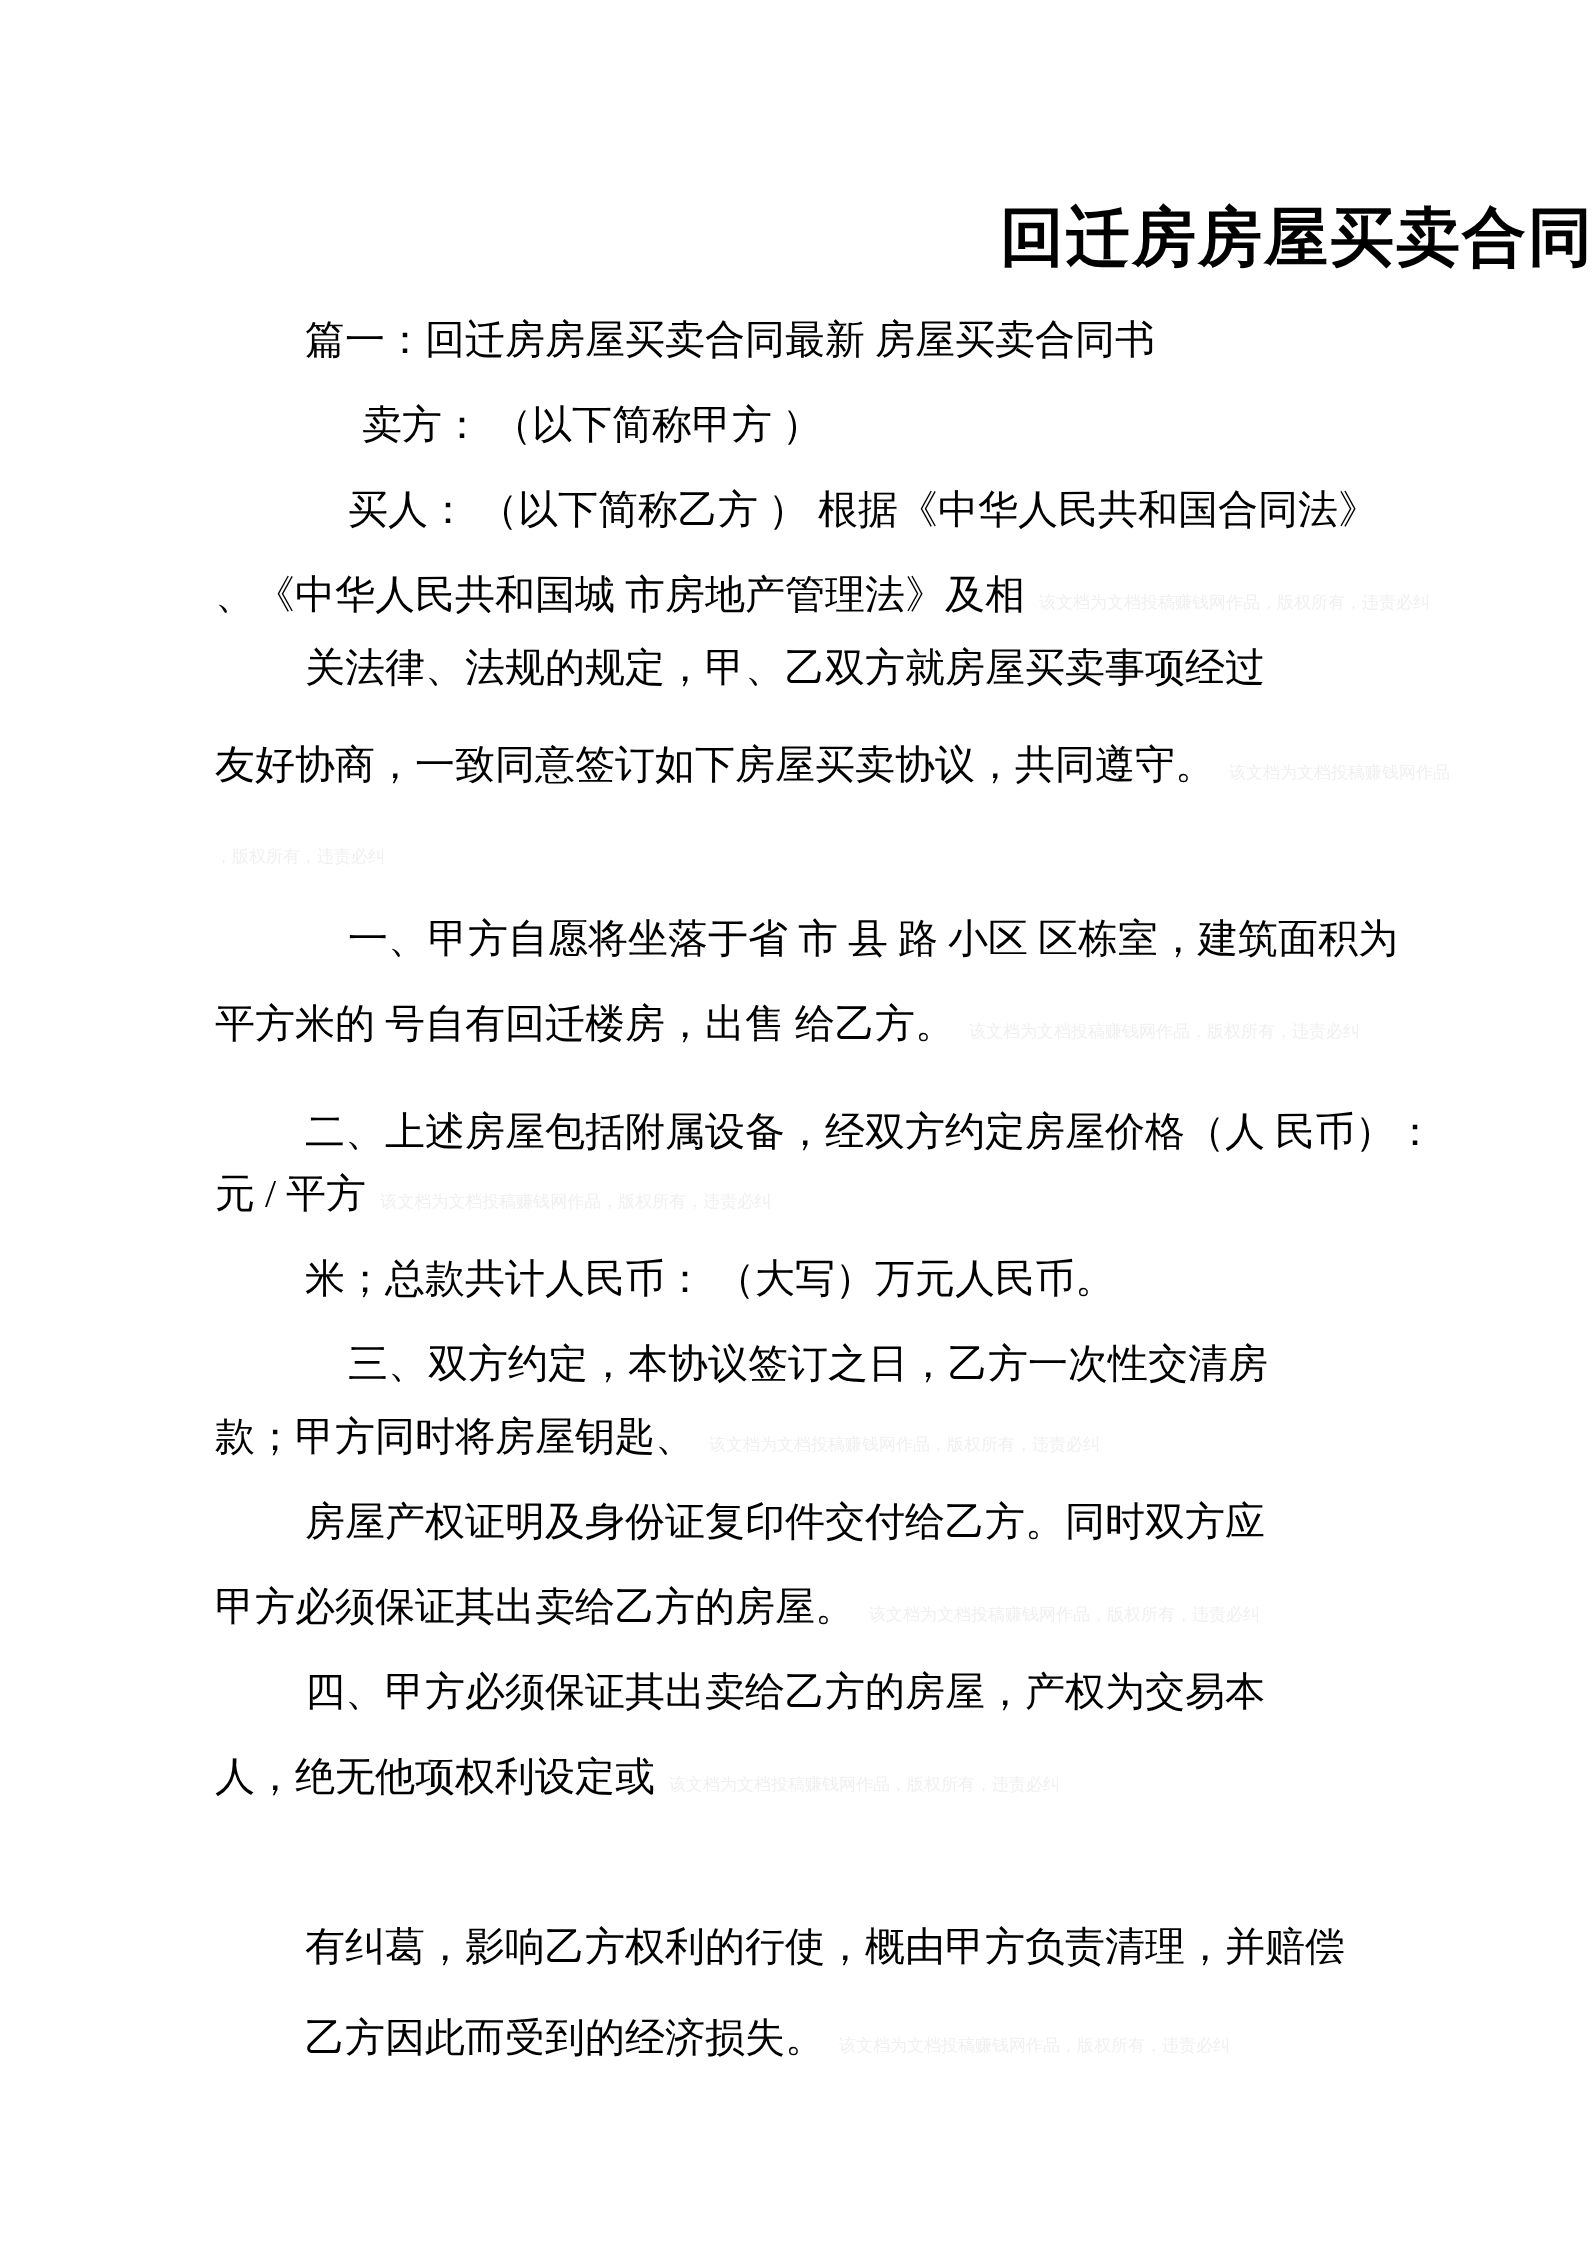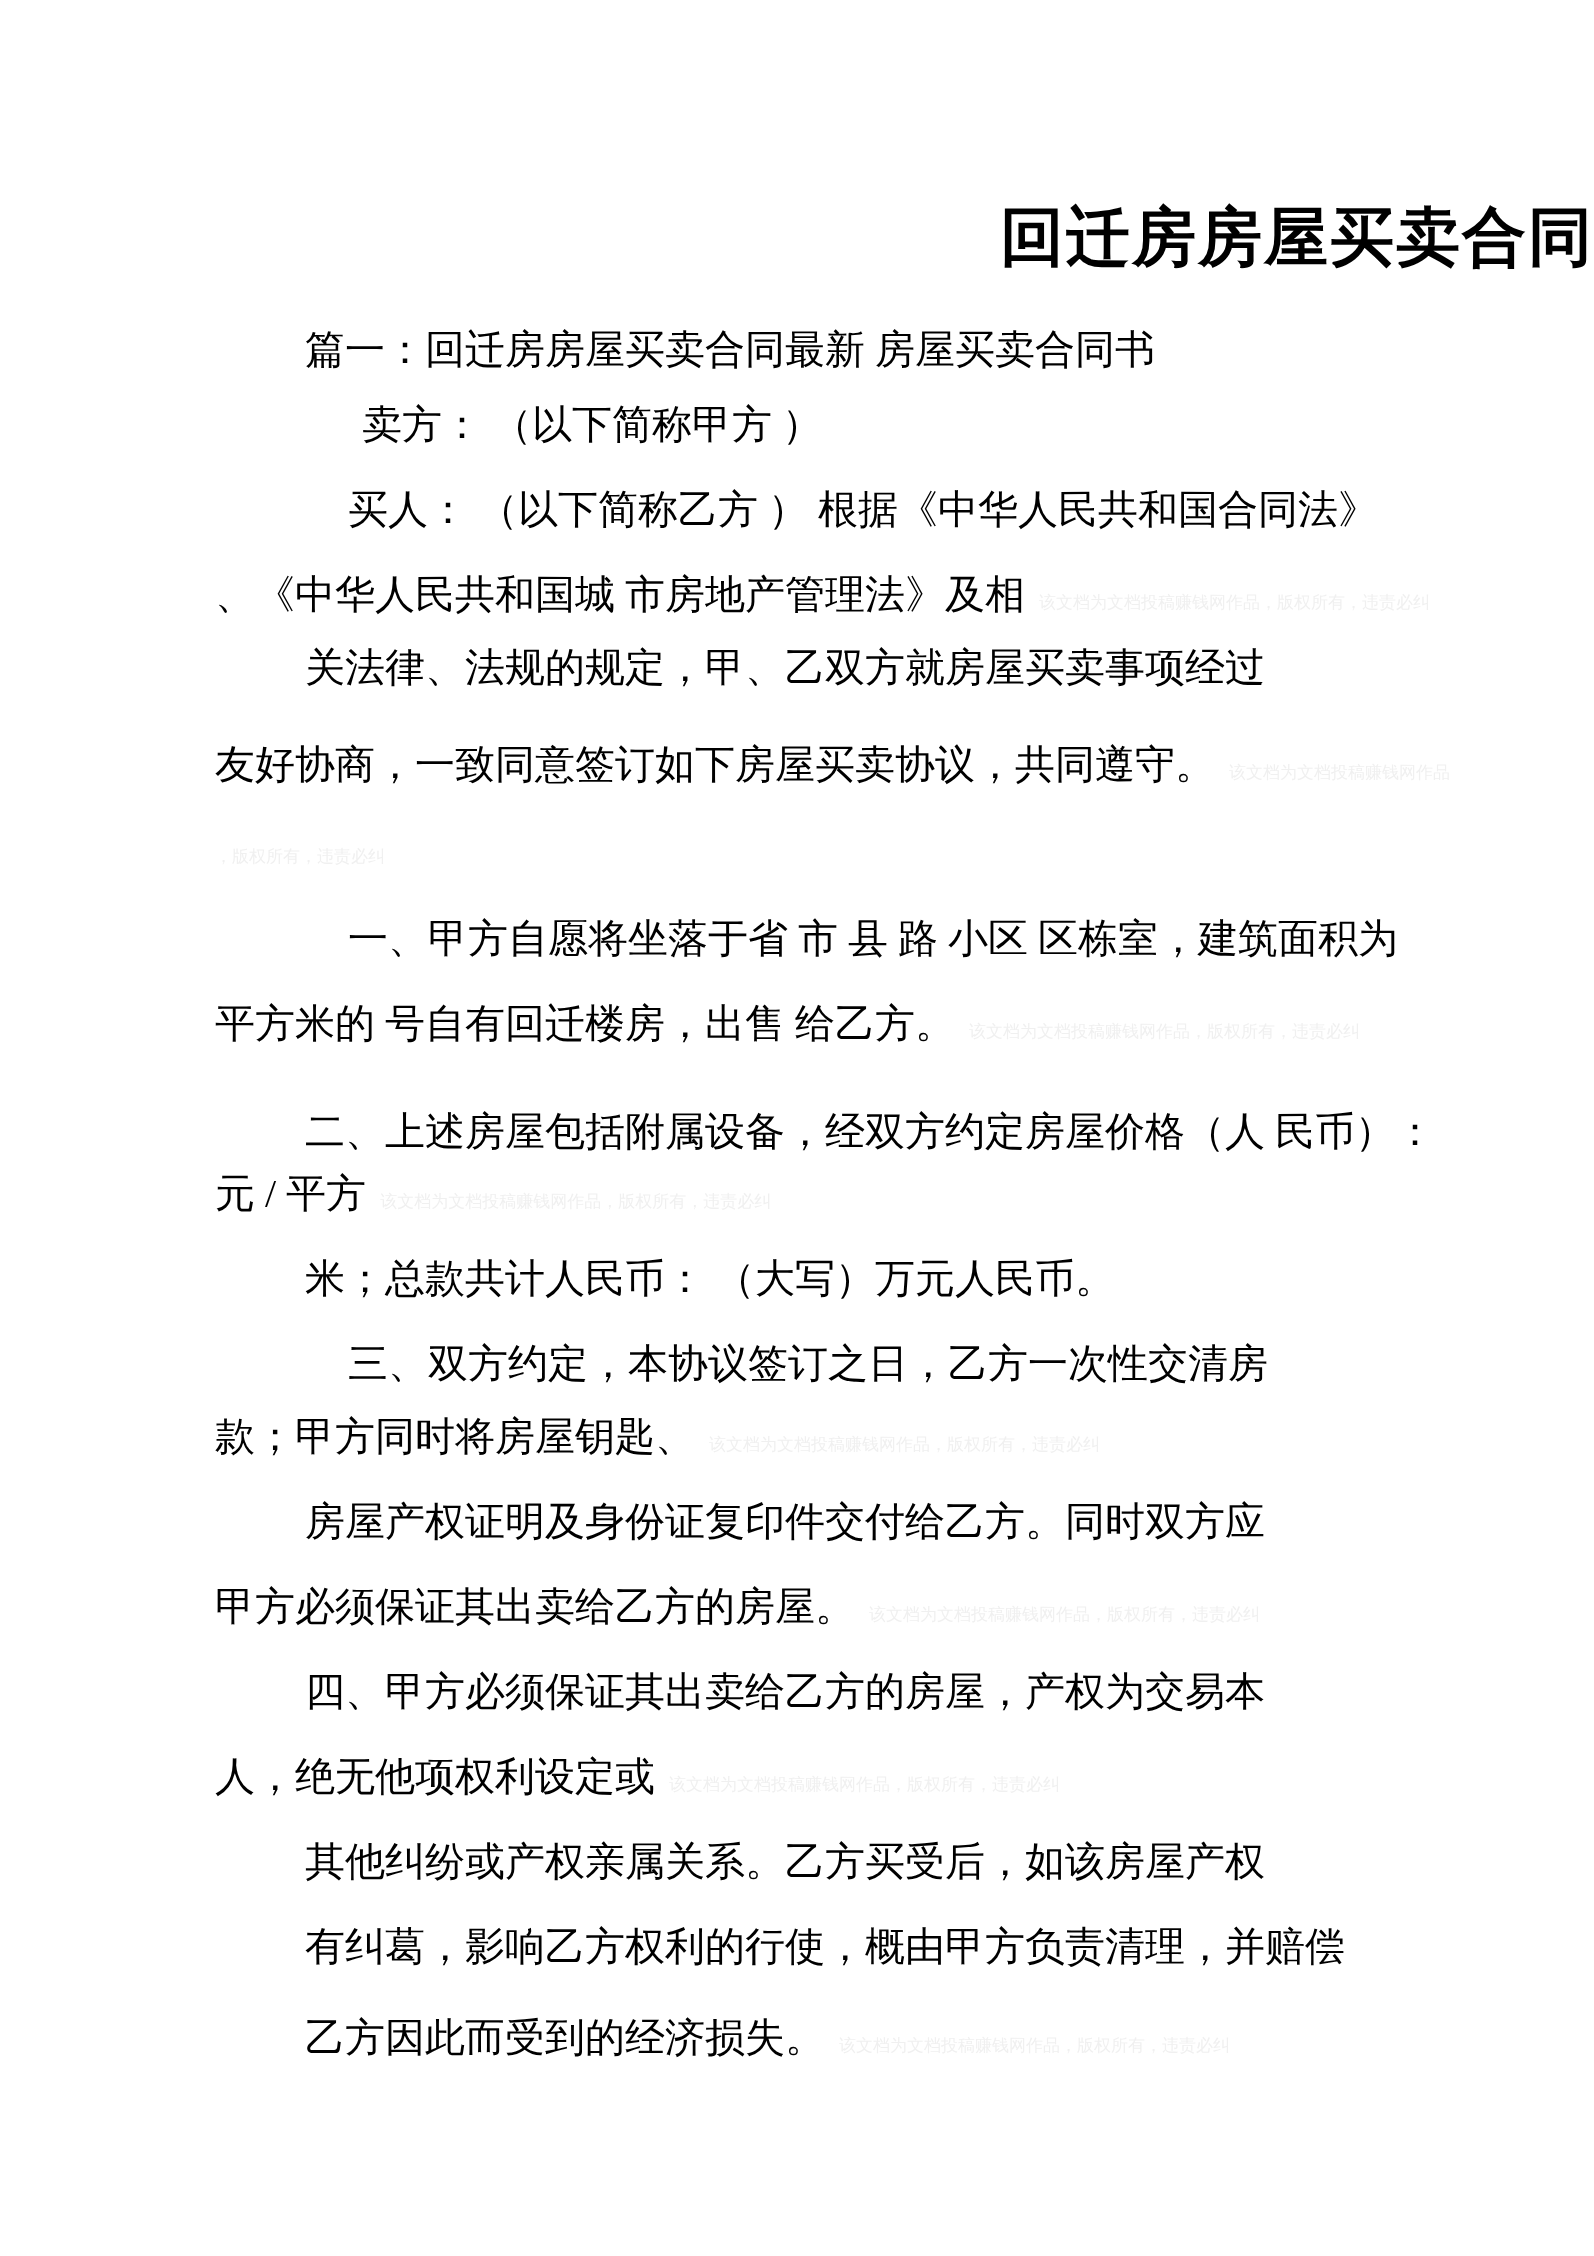--- a/index.html
+++ b/index.html
@@ -54,21 +54,21 @@
     white-space: nowrap;
   }
 </style>
 </head>
 <body>
 
 <div class="page">
 
   <h1 class="doc-title">回迁房房屋买卖合同</h1>
 
-  <div class="line" style="top:327px; left:305px;font-family:Liberation Serif, serif;"><span>篇一：回迁房房屋买卖合同最新 房屋买卖合同书</span></div>
+  <div class="line" style="top:317px; left:305px;font-family:Liberation Serif, serif;"><span>篇一：回迁房房屋买卖合同最新 房屋买卖合同书</span></div>
 
   <div class="line" style="top:402px; left:362px;"><span>卖方：  （以下简称甲方 ）</span></div>
 
   <div class="line" style="top:487px; left:348px;"><span>买人：  （以下简称乙方 ）  根据《中华人民共和国合同法》</span></div>
 
   <div class="line" style="top:572px; left:215px;"><span>、《中华人民共和国城 市房地产管理法》及相</span><span class="wm">该文档为文档投稿赚钱网作品，版权所有，违责必纠</span></div>
 
   <div class="line" style="top:645px; left:305px;"><span>关法律、法规的规定，甲、乙双方就房屋买卖事项经过</span></div>
 
   <div class="line" style="top:742px; left:215px;"><span>友好协商，一致同意签订如下房屋买卖协议，共同遵守。</span><span class="wm">该文档为文档投稿赚钱网作品</span></div>
@@ -90,19 +90,18 @@
   <div class="line" style="top:1414px; left:215px;"><span>款；甲方同时将房屋钥匙、</span><span class="wm">该文档为文档投稿赚钱网作品，版权所有，违责必纠</span></div>
 
   <div class="line" style="top:1499px; left:305px;"><span>房屋产权证明及身份证复印件交付给乙方。同时双方应</span></div>
 
   <div class="line" style="top:1584px; left:215px;"><span>甲方必须保证其出卖给乙方的房屋。</span><span class="wm">该文档为文档投稿赚钱网作品，版权所有，违责必纠</span></div>
 
   <div class="line" style="top:1669px; left:305px;"><span>四、甲方必须保证其出卖给乙方的房屋，产权为交易本</span></div>
 
   <div class="line" style="top:1754px; left:215px;"><span>人，绝无他项权利设定或</span><span class="wm">该文档为文档投稿赚钱网作品，版权所有，违责必纠</span></div>
 
-  <div class="line" style="top:1839px; left:305px;"><span>其他纠纷或产权亲属关系。乙方买受后，如该房屋产权</span></div>
 
   <div class="line" style="top:1924px; left:305px;"><span>有纠葛，影响乙方权利的行使，概由甲方负责清理，并赔偿</span></div>
 
   <div class="line" style="top:2015px; left:305px;"><span>乙方因此而受到的经济损失。</span><span class="wm">该文档为文档投稿赚钱网作品，版权所有，违责必纠</span></div>
 
 </div>
 
 </body></html>

